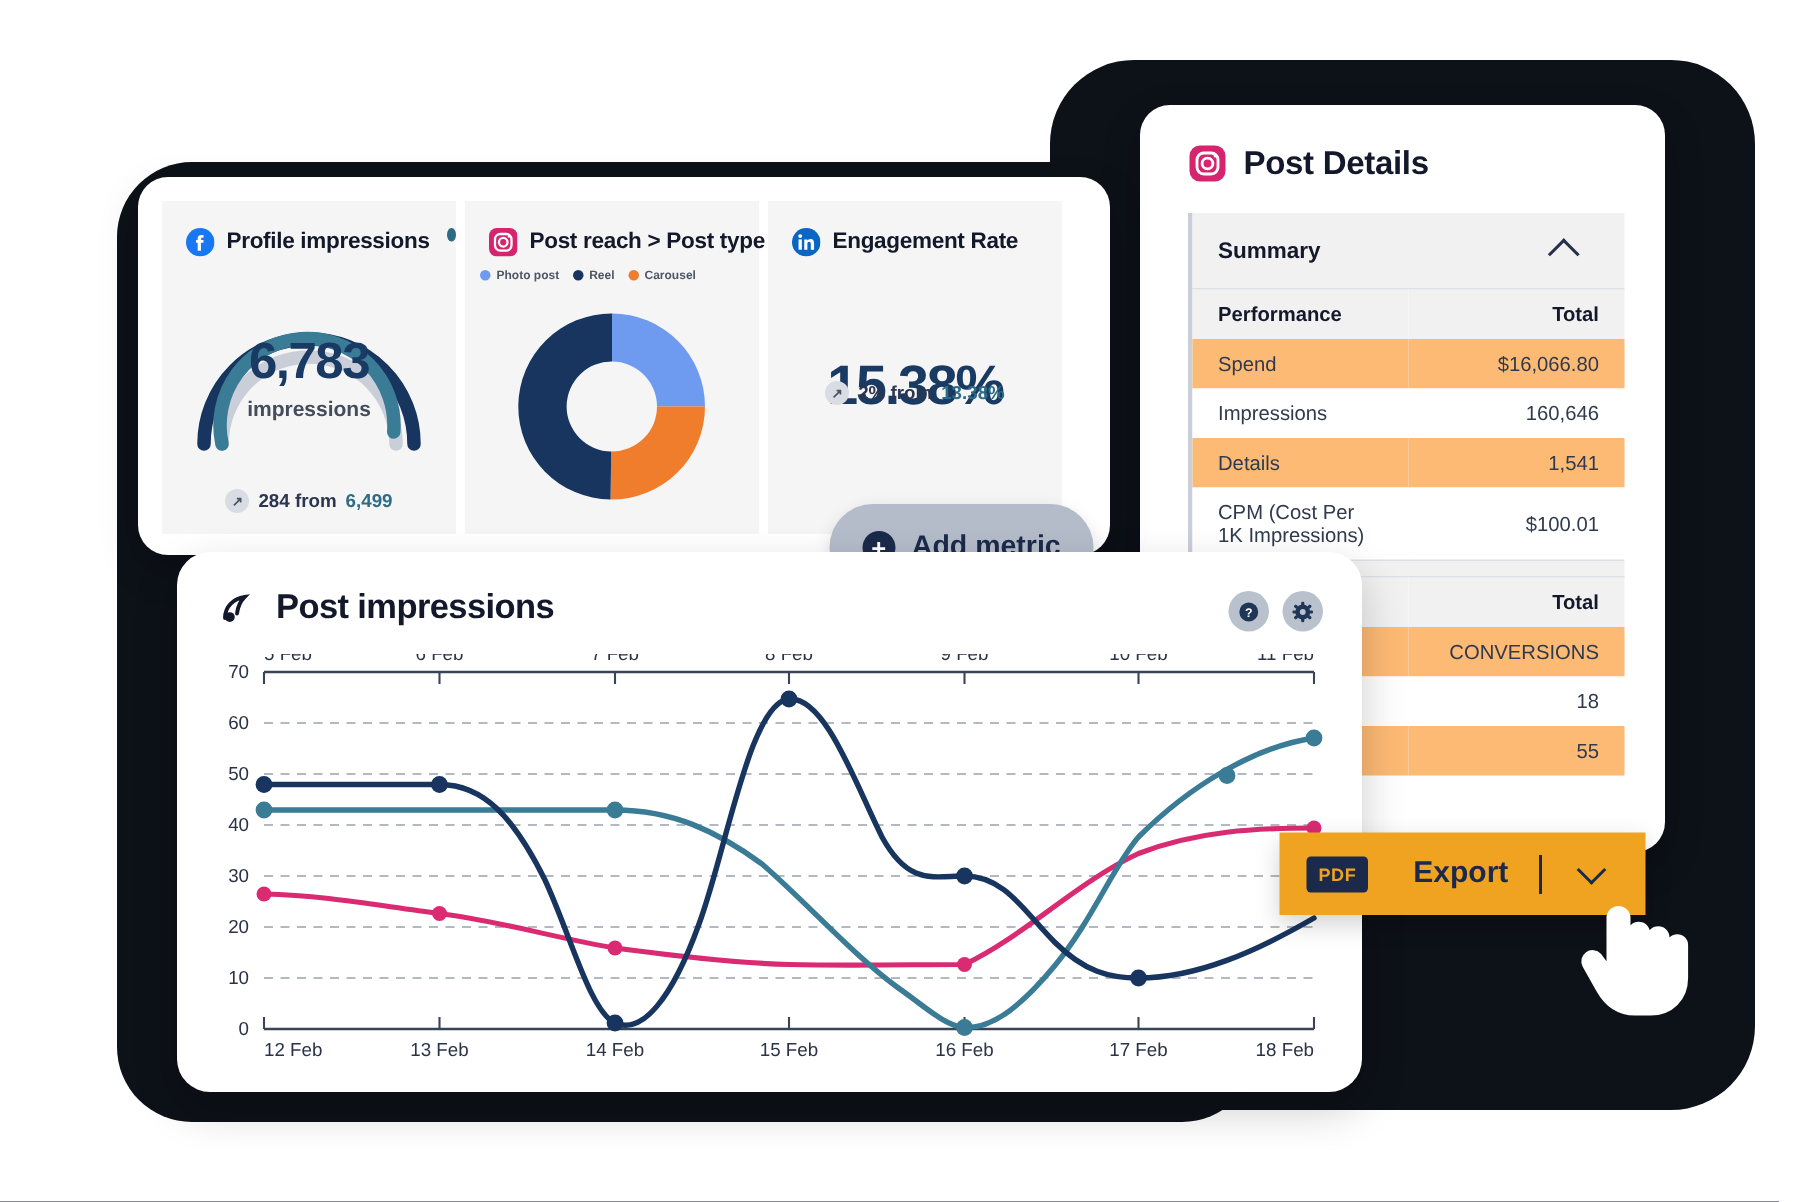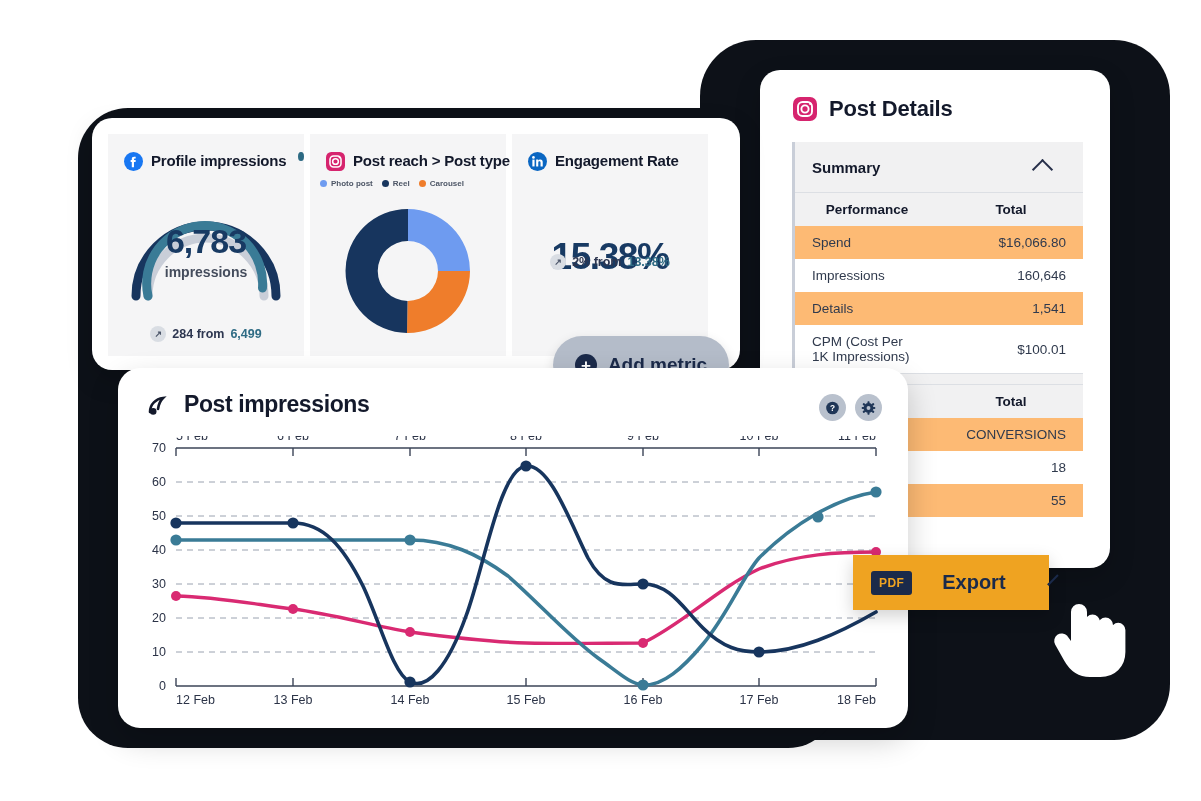--- a/index.html
+++ b/index.html
@@ -27,21 +27,21 @@
 
   .summary-wrap{margin:20px 0 0 32px;width:288px;border-left:3px solid #c9ced8;}
   .summary-bar{display:flex;align-items:center;justify-content:space-between;
       background:#f1f1f2;padding:15px 33px 15px 17px;}
   .summary-bar .lbl{font-size:15px;font-weight:700;color:#13192b;}
   .chev-up{width:13px;height:13px;border-left:2.3px solid #27304a;border-top:2.3px solid #27304a;
       transform:rotate(45deg);margin-top:5px;}
   .tbl{width:100%;border-collapse:collapse;table-layout:fixed;}
   .tbl td,.tbl th{font-size:13.5px;padding:9px 17px;text-align:left;color:#303a4d;font-weight:400;}
   .tbl td.num,.tbl th.num{text-align:right;}
-  .tbl tr.hdr th{background:#f1f1f2;font-weight:700;color:#13192b;border-top:1px solid #dcdfe4;font-size:13.5px;text-align:center;}
+  .tbl tr.hdr th{background:#f1f1f2;font-weight:700;color:#13192b;border-top:1px solid #dcdfe4;font-size:13.5px;}
   .tbl tr.alt td{background:#fdba74;}
   .tbl tr.plain td{background:#ffffff;}
   .tbl tr.spacer td{background:#f1f1f2;height:10px;padding:0;border-top:1px solid #dcdfe4;}
 
   
   #metrics-card{left:92px;top:118px;width:648px;height:252px;border-radius:20px;
      box-shadow:0 10px 26px rgba(0,0,0,.17);}
   .tile{position:absolute;top:16px;width:196px;height:222px;background:#f5f5f6;}
   .tile-1{left:16px;}
   .tile-2{left:218px;}
@@ -79,21 +79,21 @@
   
   #perf-card{left:118px;top:368px;width:790px;height:360px;border-radius:22px;
      box-shadow:0 12px 30px rgba(0,0,0,.2);}
   .perf-head{display:flex;align-items:center;gap:14px;padding:23px 0 0 28px;}
   .perf-title{font-size:23px;font-weight:700;color:#13192b;letter-spacing:-.4px;}
   .perf-actions{position:absolute;right:26px;top:26px;display:flex;gap:9px;}
   .cbtn{width:27px;height:27px;border-radius:50%;background:#b9c1cd;border:none;cursor:pointer;
      display:flex;align-items:center;justify-content:center;}
 
   
-  #export-btn{position:absolute;left:853px;top:555px;width:196px;height:55px;background:#efa321;
+  #export-btn{position:absolute;left:853px;top:555px;width:244px;height:55px;background:#efa321;
      display:flex;align-items:center;gap:14px;padding-left:18px;border:none;cursor:pointer;
      box-shadow:0 6px 16px rgba(0,0,0,.18);}
   .pdf-chip{background:#1b2a4a;color:#efa321;font-size:12px;font-weight:700;
      padding:5px 8px;border-radius:3px;letter-spacing:.4px;}
   .exp-lab{font-size:20px;font-weight:700;color:#1b2a4a;margin-left:16px;}
   .exp-sep{width:2px;height:26px;background:#1b2a4a;margin-left:6px;}
   .chev-dn{width:12px;height:12px;border-right:2.6px solid #1b2a4a;border-bottom:2.6px solid #1b2a4a;
      transform:rotate(45deg);margin-left:12px;margin-top:-5px;}
 
   .cursor-hand{position:absolute;left:1052px;top:592px;}

